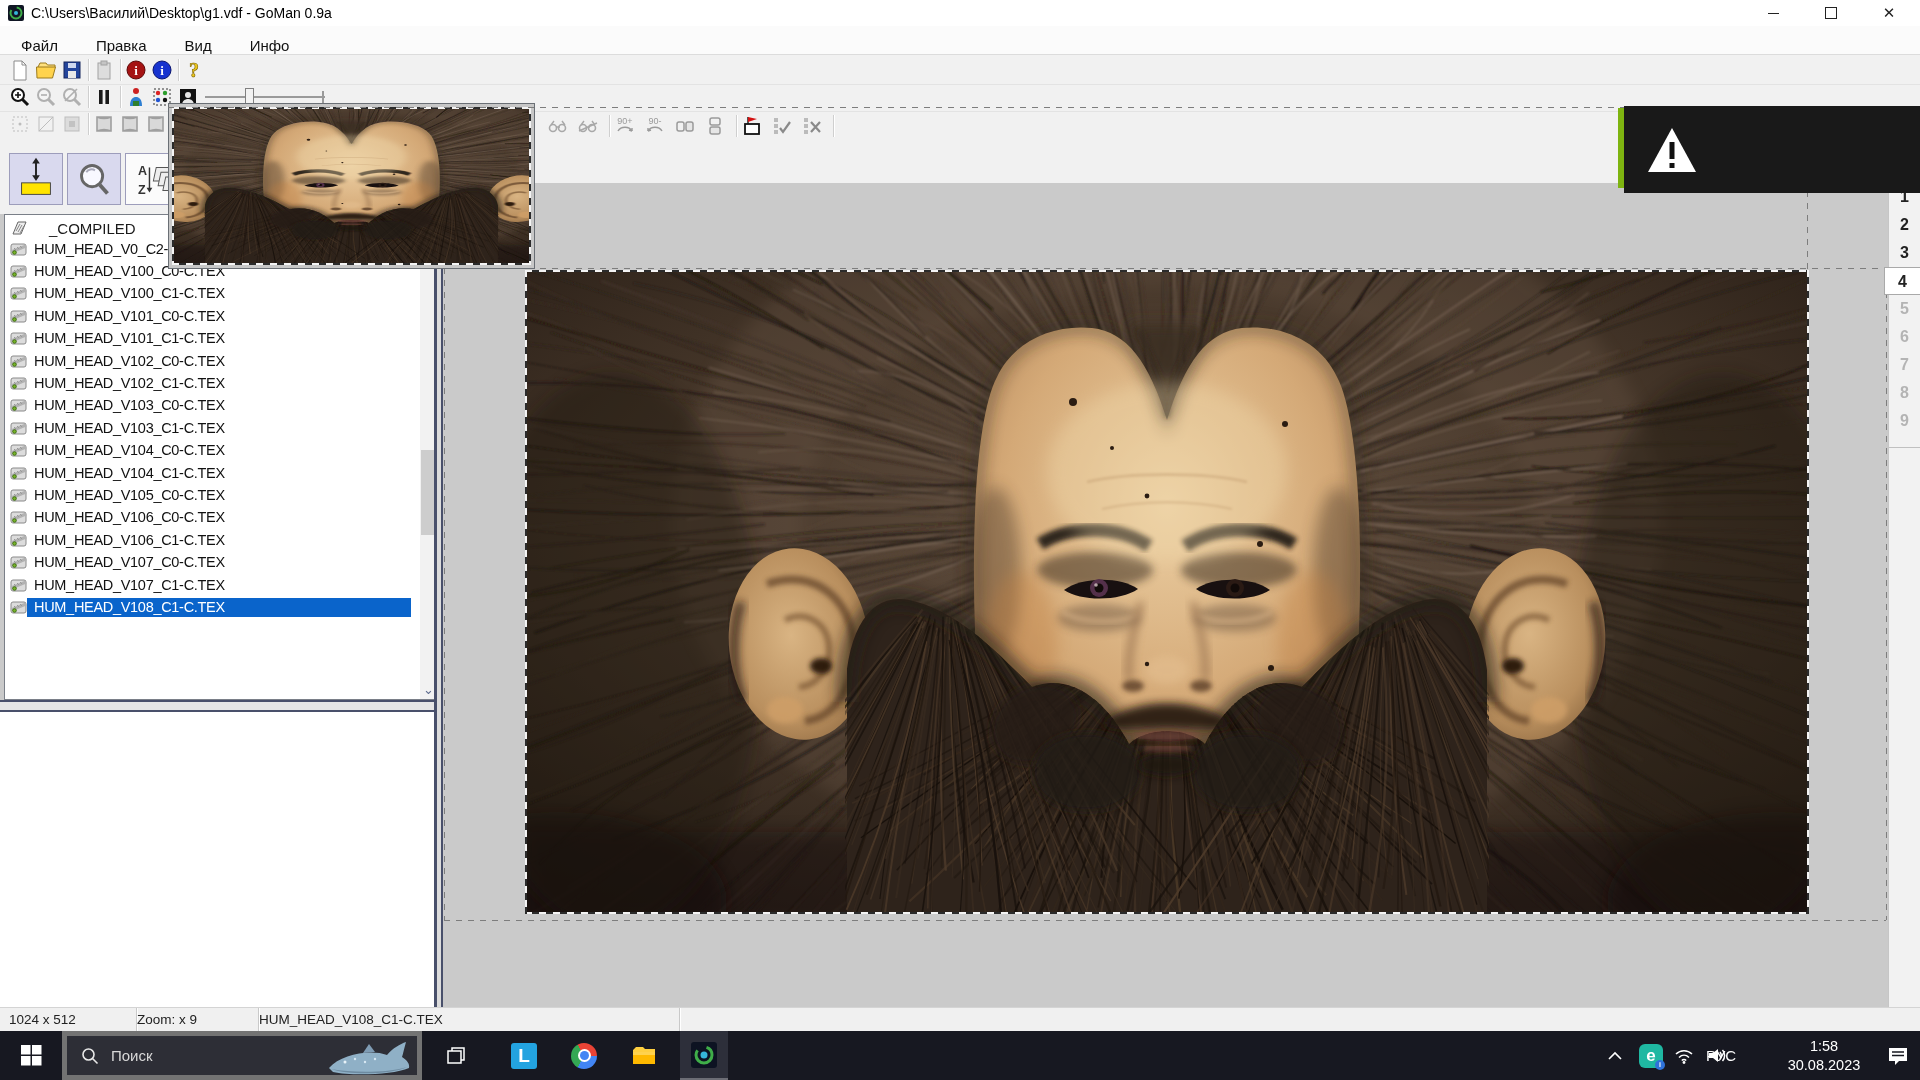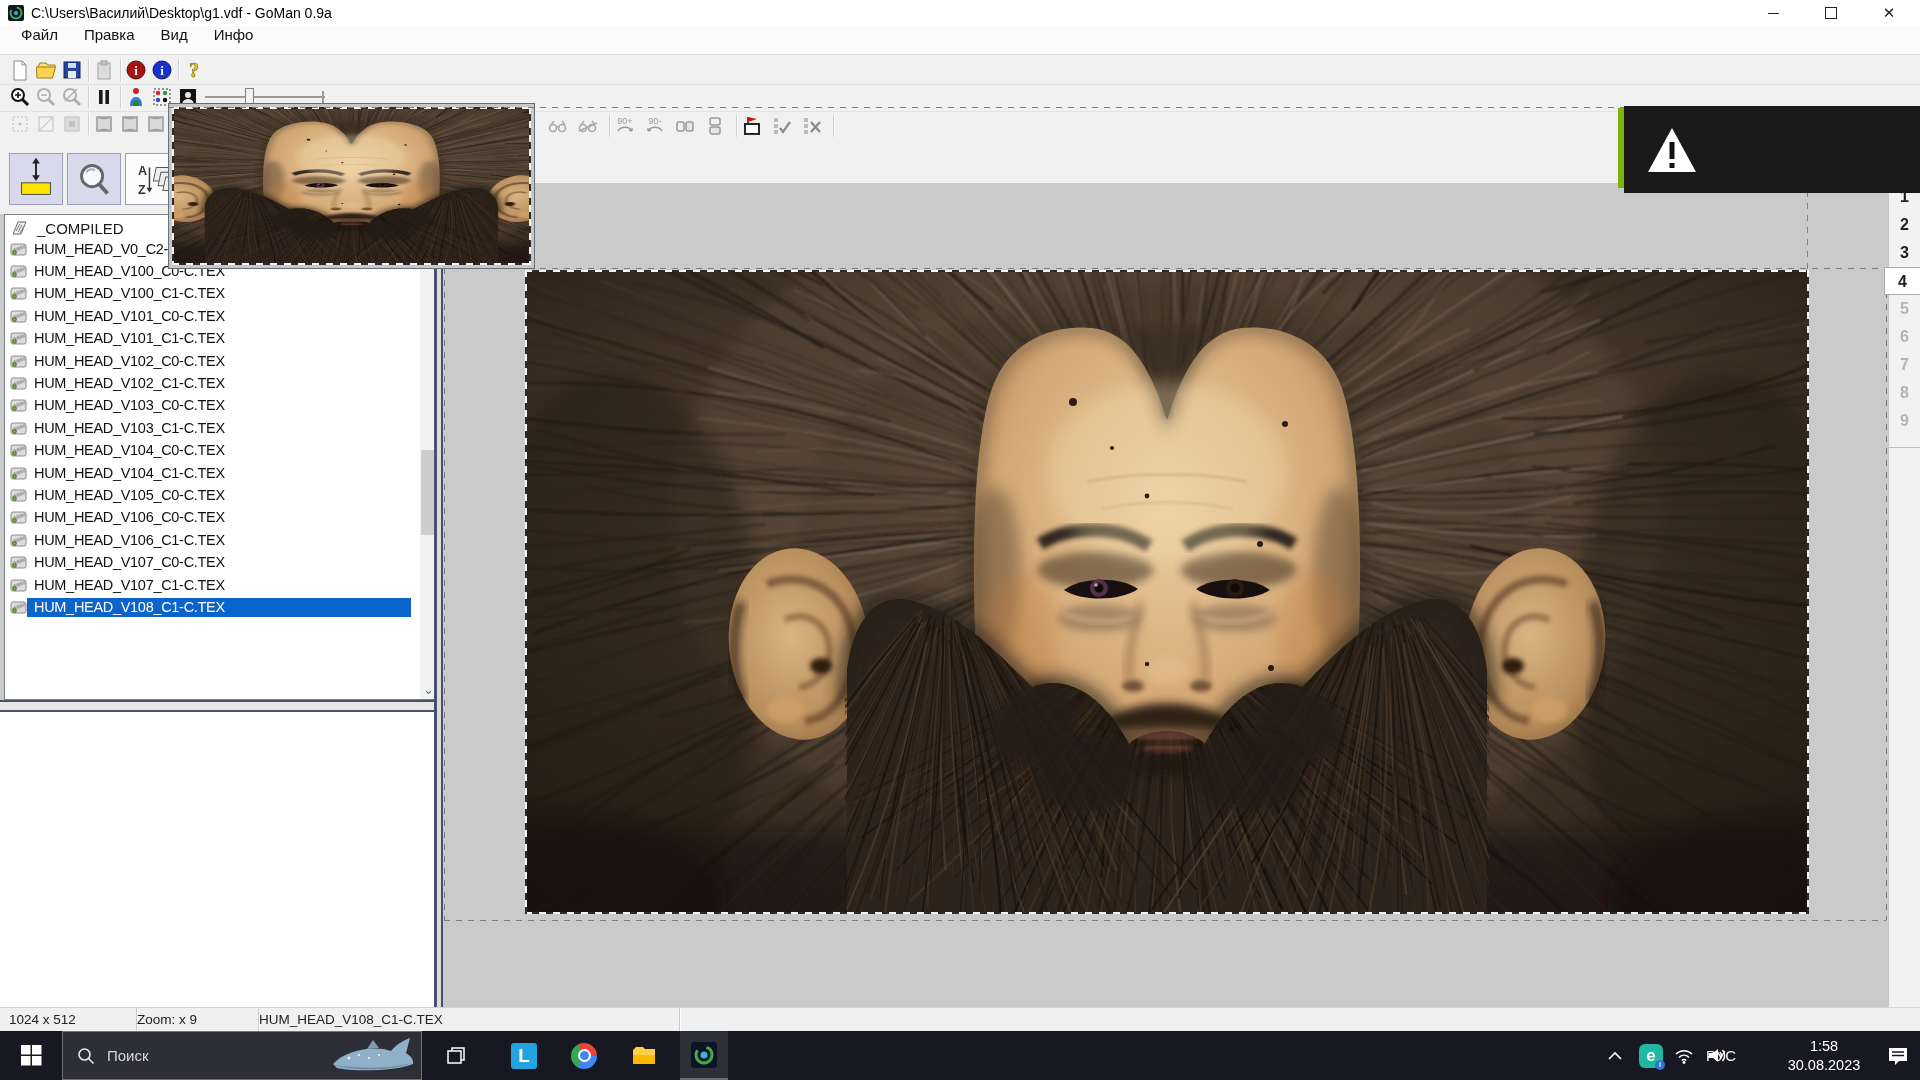--- a/index.html
+++ b/index.html
@@ -3,35 +3,35 @@
 <meta charset="utf-8">
 <style>
   html,body{margin:0;padding:0;width:1920px;height:1080px;overflow:hidden;background:#cacaca;
     font-family:"Liberation Sans",sans-serif;-webkit-font-smoothing:antialiased;}
   .abs{position:absolute;}
   
   #titlebar{left:0;top:0;width:1920px;height:26px;background:#ffffff;}
   #title-text{left:31px;top:5px;font-size:14px;color:#000;}
   .winbtn{top:0;width:58px;height:26px;display:flex;align-items:center;justify-content:center;color:#222;}
   
-  #menubar{left:0;top:26px;width:1920px;height:28px;background:#fbfbfb;display:flex;align-items:flex-start;padding-left:10px;box-sizing:border-box;gap:4px;}
+  #menubar{left:0;top:26px;width:1920px;height:28px;background:#fbfbfb;display:flex;align-items:flex-end;padding-left:10px;box-sizing:border-box;gap:16px;}
   .menu-item{font-size:15px;color:#111;padding:0 11px;}
   
   #toolbars{left:0;top:54px;width:1920px;height:129px;background:#f1f1f1;border-top:1px solid #dcdcdc;box-sizing:border-box;}
   .tsep{position:absolute;width:1px;background:#cfcfcf;box-shadow:1px 0 0 #ffffff;}
   .hline{position:absolute;left:0;width:1920px;height:1px;background:#e3e3e3;}
   .ic{position:absolute;width:22px;height:22px;}
   .ic svg{width:22px;height:22px;display:block;}
   #toolbar-bottom-line{left:0;top:128px;width:1920px;height:1px;background:#b9b9ce;}
   
   .bigbtn{position:absolute;top:98px;height:52px;background:#d9d9ee;border:1px solid #9d9dbb;box-sizing:border-box;z-index:6;}
   .bigbtn svg{width:100%;height:100%;display:block;}
   
   #filelist{left:4px;top:214px;width:434px;height:486px;background:#fff;border:1px solid #7a7f88;box-sizing:border-box;overflow:hidden;}
-  #list-header{position:absolute;left:6px;top:3px;height:20px;display:flex;align-items:center;gap:9px;font-size:15px;color:#1a1a1a;}
+  #list-header{position:absolute;left:6px;top:3px;height:20px;display:flex;align-items:center;gap:21px;font-size:15px;color:#1a1a1a;}
   #rows{position:absolute;left:0;top:23px;width:100%;}
   .row{height:22.4px;display:flex;align-items:center;}
   .fico{width:17px;height:15px;margin-left:5px;flex:none;}
   .flabel{font-size:14.5px;letter-spacing:-0.3px;color:#111;padding:1px 5px 2px 7px;white-space:nowrap;}
   .row.selected .flabel{background:#0a64cb;color:#fff;min-width:372px;}
   
   #vscroll{position:absolute;right:0;top:0;width:17px;height:100%;background:#f2f2f2;}
   .sbtn{position:absolute;left:0;width:17px;height:17px;color:#5e6c8e;font-size:13px;line-height:15px;text-align:center;}
   #sthumb{position:absolute;left:1px;top:235px;width:15px;height:85px;background:#cdcdcd;}
   
@@ -60,21 +60,21 @@
   #toastbar{left:1618px;top:108px;width:6px;height:80px;background:#7eb410;z-index:61;}
   #toast{left:1624px;top:106px;width:296px;height:87px;background:#191919;z-index:60;}
   #toast-text{position:absolute;left:88px;top:9px;font-size:17px;line-height:26px;color:#fff;}
   #toast-tri{position:absolute;left:22px;top:20px;}
   
   #statusbar{left:0;top:1007px;width:1920px;height:24px;background:#f0f0f0;border-top:1px solid #d4d4d4;box-sizing:border-box;font-size:13.5px;color:#222;}
   .spanel{position:absolute;top:0;height:100%;display:flex;align-items:center;padding-left:9px;border-right:1px solid #c9c9c9;box-shadow:1px 0 0 #fff;}
   
   #taskbar{left:0;top:1031px;width:1920px;height:49px;background:#171821;z-index:100;}
   .tb{position:absolute;top:0;height:49px;display:flex;align-items:center;justify-content:center;}
-  #searchbox{left:62px;width:360px;background:#2d2e36;border:1px solid #737373;box-sizing:border-box;justify-content:flex-start;}
+  #searchbox{left:62px;width:360px;background:#2d2e36;border:5px solid #737373;box-sizing:border-box;justify-content:flex-start;}
   #search-label{color:#d8d8d8;font-size:15px;margin-left:12px;}
   #tb-time{flex-direction:column;line-height:19px;color:#fff;font-size:14.5px;text-align:center;}
 </style>
 </head>
 <body>
 
 <div class="abs" id="titlebar">
   <svg class="abs" style="left:8px;top:5px" width="16" height="16" viewBox="0 0 16 16">
     <rect width="16" height="16" rx="2" fill="#101624"></rect>
     <circle cx="8" cy="8" r="5.5" fill="none" stroke="#3fae49" stroke-width="2" stroke-dasharray="20 6"></circle>

